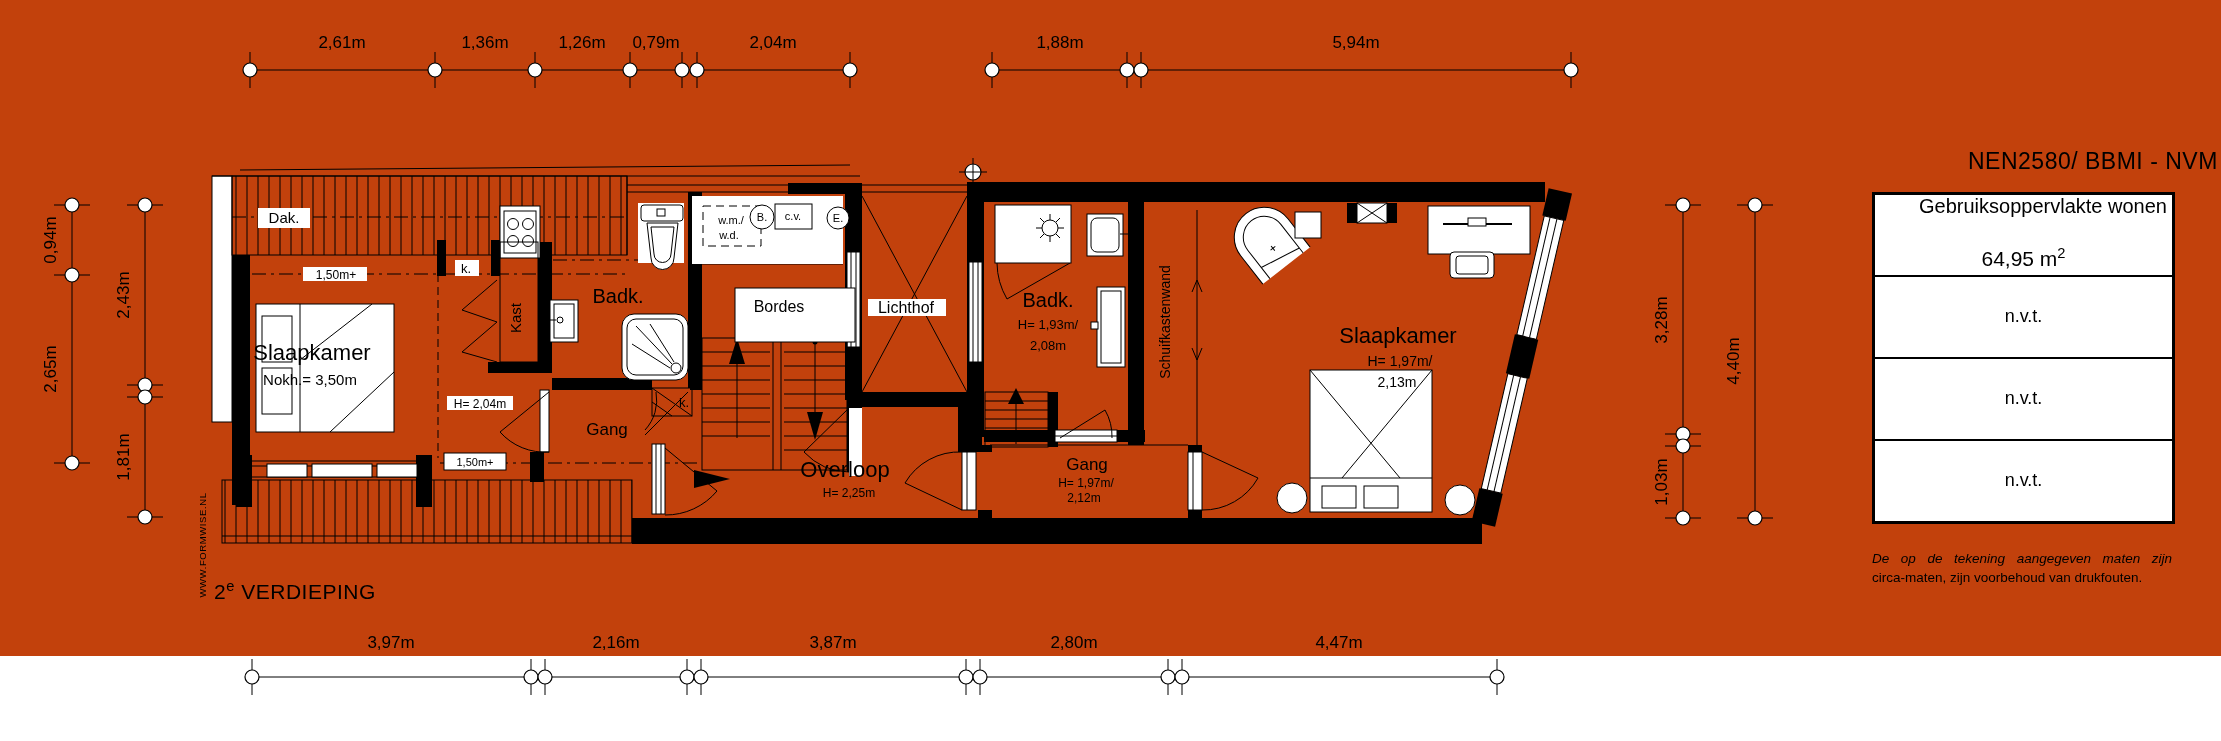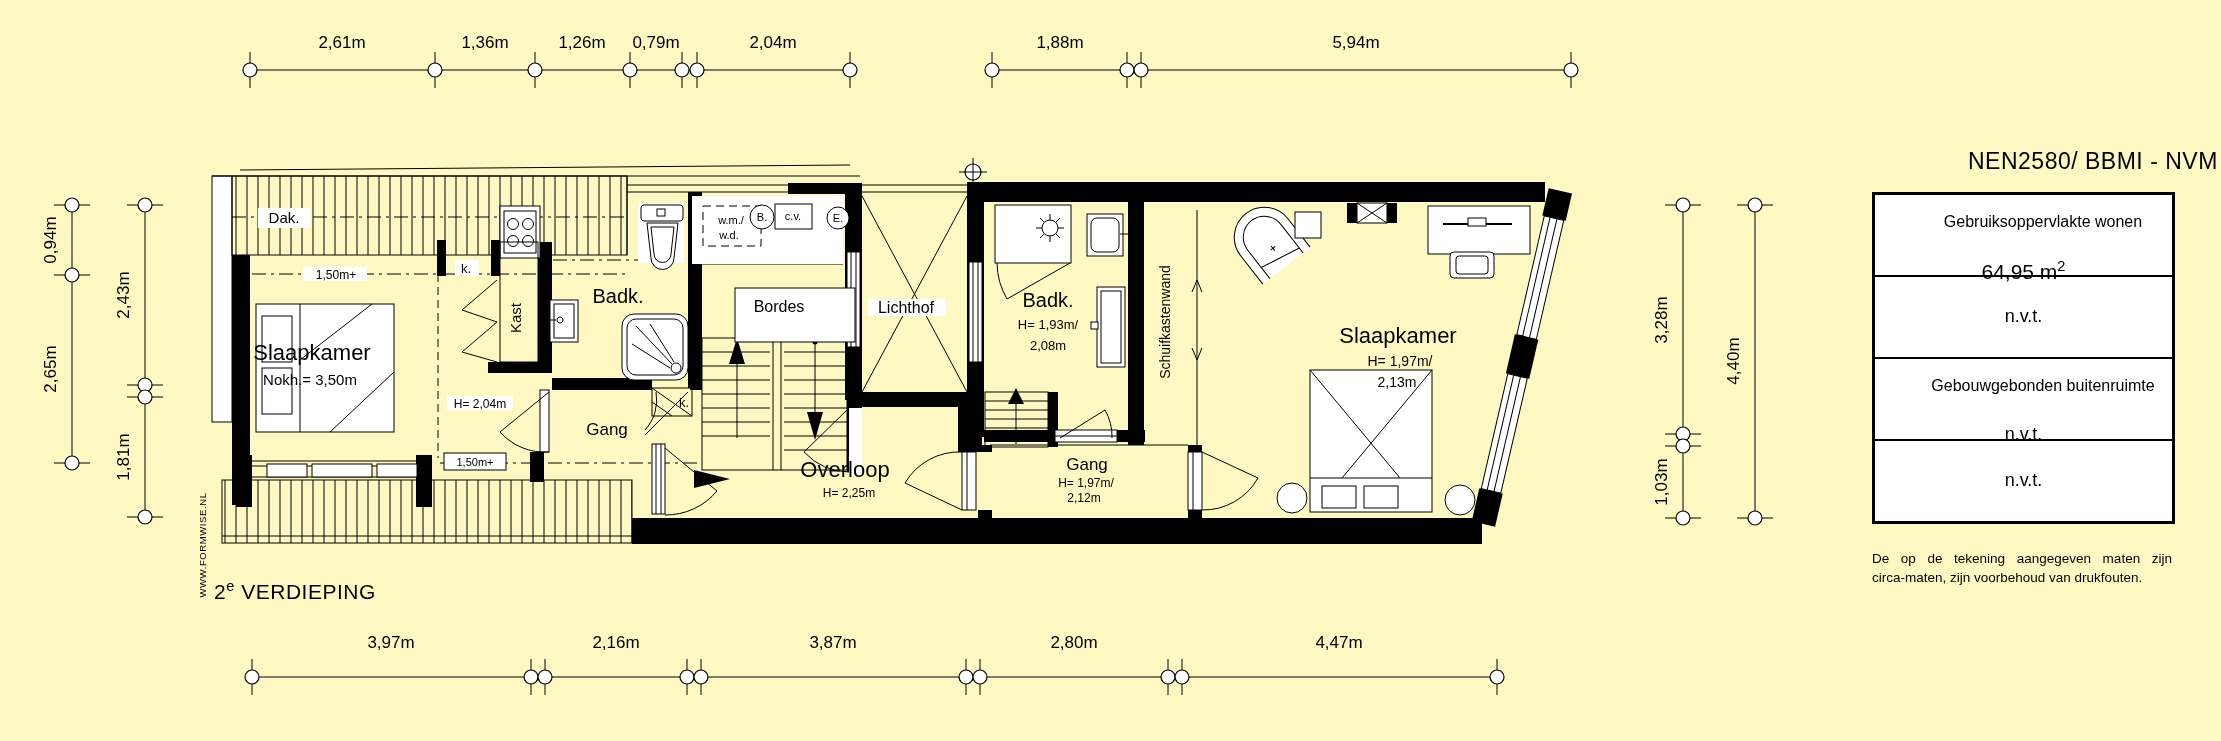--- a/index.html
+++ b/index.html
@@ -1,41 +1,41 @@
 <!DOCTYPE html>
 <html><head>
 <meta charset="utf-8">
 <style>
   html,body{margin:0;padding:0;background:#fff;width:2221px;height:741px;overflow:hidden;
     font-family:"Liberation Sans",sans-serif;color:#000;}
-  #stage{position:relative;width:2221px;height:741px;background:#fef9c3;}
+  #stage{position:relative;width:2221px;height:656px;background:#c2410c;}
   svg{position:absolute;left:0;top:0;}
   svg text{font-family:"Liberation Sans",sans-serif;fill:#000;text-anchor:middle;}
   .ln{stroke:#000;stroke-width:1;fill:none;}
   .ln2{stroke:#000;stroke-width:2;fill:none;}
   .wall{fill:#000;stroke:none;}
   .wht{fill:#fff;stroke:#000;stroke-width:1;}
   .whtn{fill:#fff;stroke:none;}
   .dimc{fill:#fff;stroke:#000;stroke-width:1.2;}
   .dd{stroke:#000;stroke-width:1;fill:none;stroke-dasharray:14 5 3 5;}
   .dsh{stroke:#000;stroke-width:1;fill:none;stroke-dasharray:8 5;}
   .t11{font-size:11px;} .t12{font-size:12px;} .t13{font-size:13px;} .t14{font-size:14px;}
   .t15{font-size:15px;} .t16{font-size:16px;} .t17{font-size:17px;} .t20{font-size:20px;}
   .t22{font-size:22px;}
   .legend-title{position:absolute;left:1968px;top:148px;width:303px;text-align:left;
     font-size:23px;letter-spacing:.5px;}
   .legend-box{position:absolute;left:1872px;top:192px;width:297px;border:3px solid #000;background:#fff;}
   .legend-row{height:80px;text-align:center;border-top:2px solid #000;}
   .legend-row:first-child{border-top:none;}
-  .legend-row .lab{font-size:16px;padding-top:18px;margin-left:39px;}
+  .legend-row .lab{font-size:20px;padding-top:0;margin-left:39px;}
   .legend-row .val{font-size:18px;padding-top:7px;margin-top:20px;}
   .legend-row.big .val{font-size:21px;}
   sup{font-size:70%;}
   .disclaimer{position:absolute;left:1872px;top:549px;width:300px;font-size:13.5px;line-height:19px;}
-  .disclaimer .j{text-align:justify;text-align-last:justify;}
+  .disclaimer .j{text-align:justify;text-align-last:justify;font-style:italic;}
   .floor-label{position:absolute;left:214px;top:578px;font-size:21px;letter-spacing:.5px;}
 </style>
 </head>
 <body>
 
 <div id="stage">
 
 <svg width="2221" height="741" viewBox="0 0 2221 741">
   <defs>
     <pattern id="hatchV" width="11" height="10" patternUnits="userSpaceOnUse">
@@ -486,21 +486,20 @@
 
 <div class="legend-box">
   <div class="legend-row big">
     <div class="lab">Gebruiksoppervlakte wonen</div>
     <div class="val"><span>64,95 m</span><sup>2</sup></div>
   </div>
   <div class="legend-row">
     <div class="val"><span>n.v.t.</span><sup></sup></div>
   </div>
   <div class="legend-row">
-    <div class="lab">Gebouwgebonden buitenruimte</div>
     <div class="val"><span>n.v.t.</span><sup></sup></div>
   </div>
   <div class="legend-row">
     <div class="val"><span>n.v.t.</span><sup></sup></div>
   </div>
 </div>
 
 <div class="disclaimer">
   <div class="j">De op de tekening aangegeven maten zijn</div>
   <div>circa-maten, zijn voorbehoud van drukfouten.</div>

